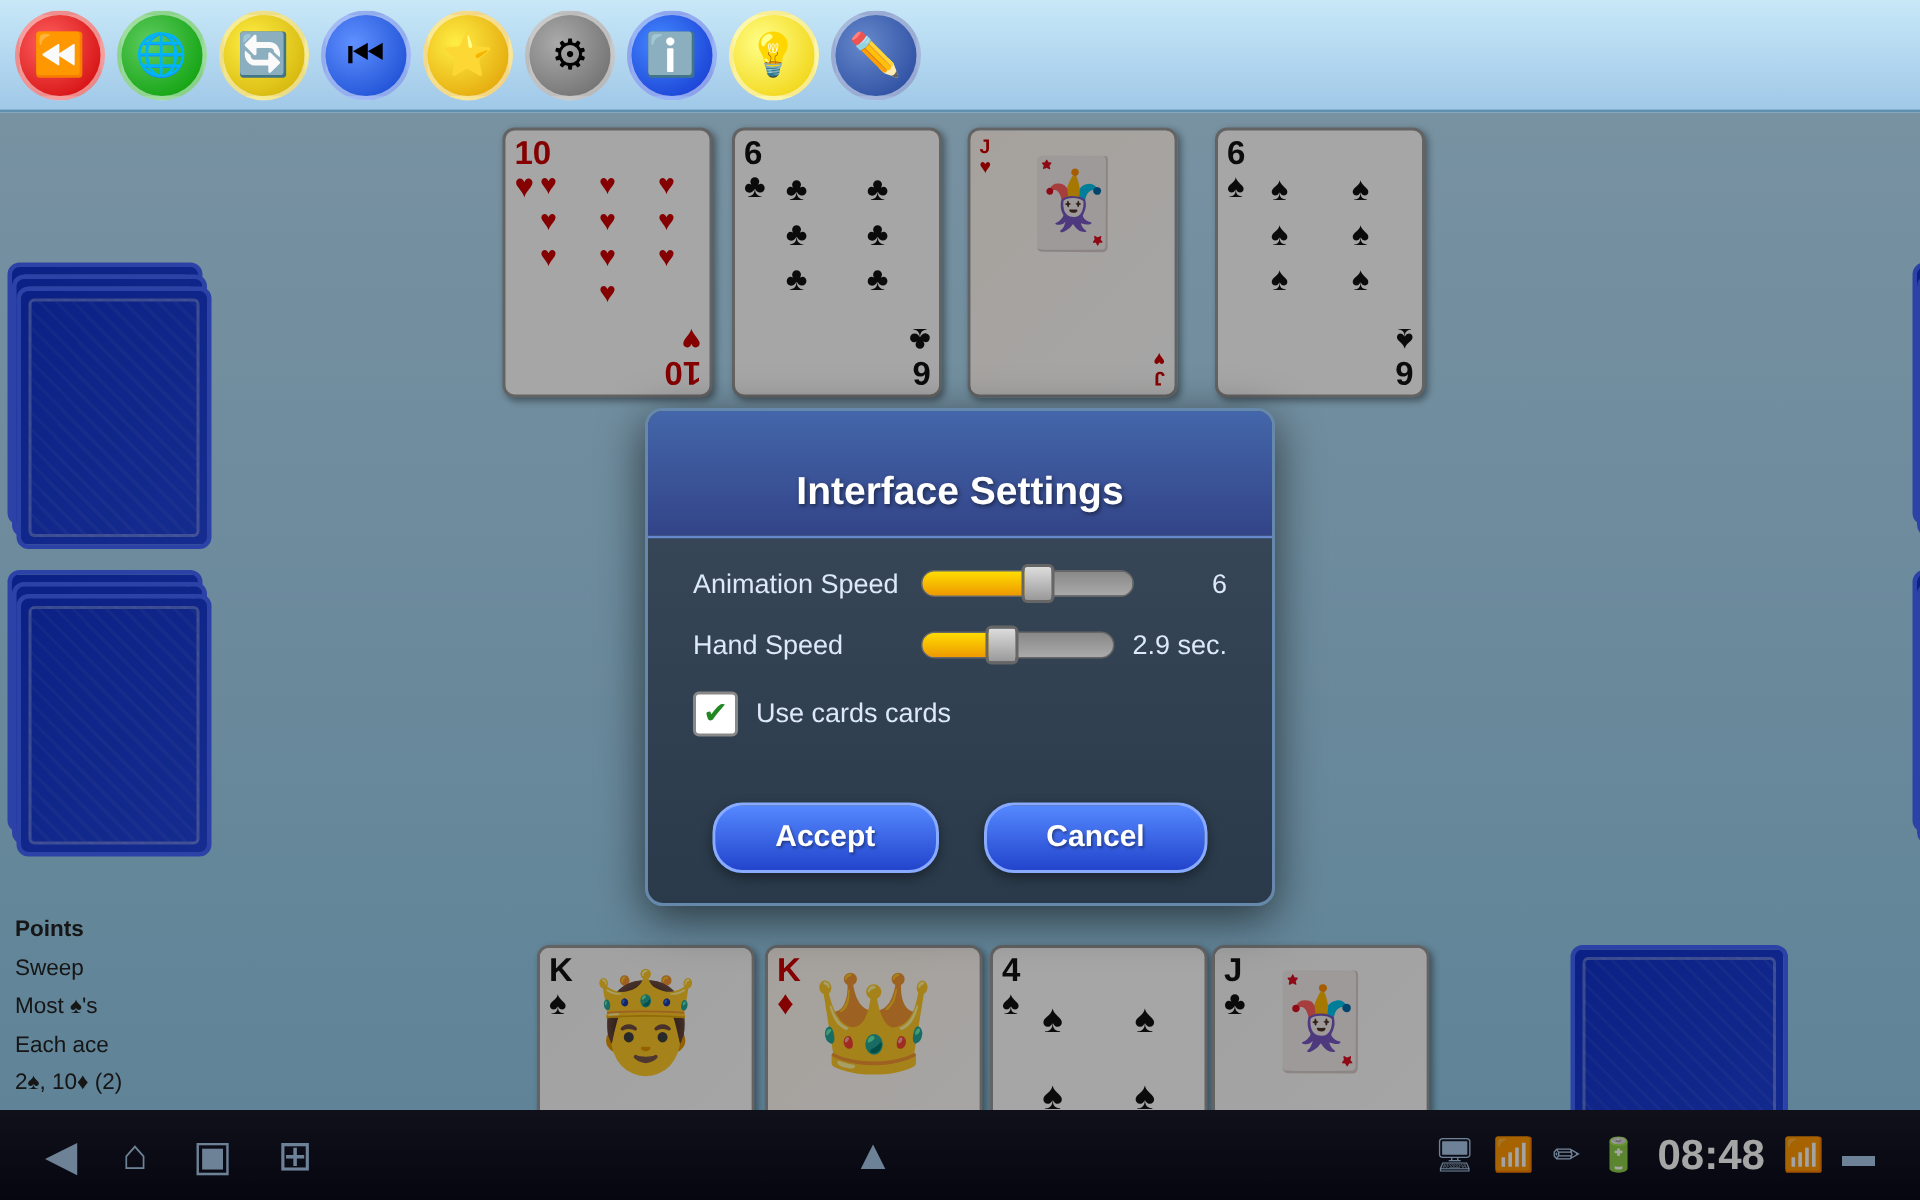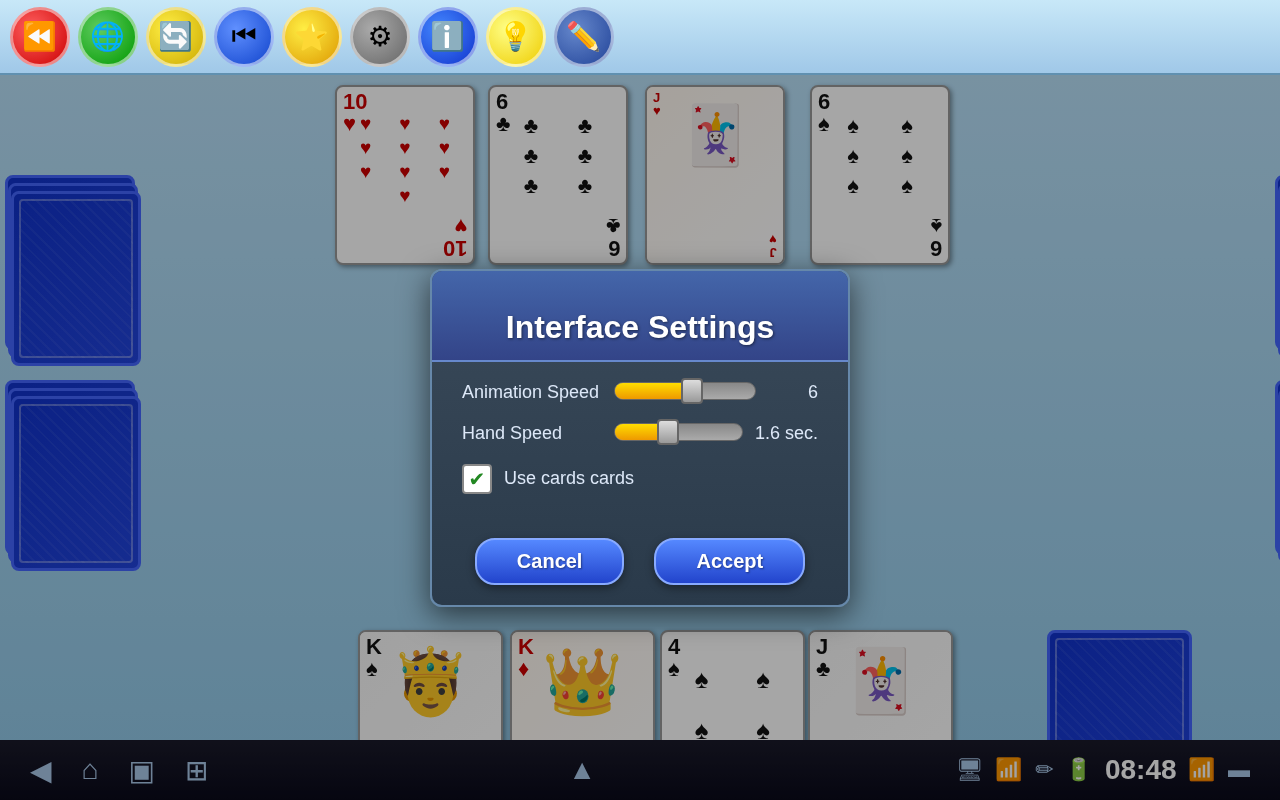--- a/index.html
+++ b/index.html
@@ -190,31 +190,31 @@
     }
     #modal-header {
       background: linear-gradient(180deg, #4466aa 0%, #334488 100%);
       border-radius: 10px 10px 0 0;
       padding: 14px 20px;
       text-align: center;
       border-bottom: 2px solid #6688cc;
     }
     #modal-title {
       color: white;
-      font-size: 32px;
+      font-size: 26px;
       font-weight: bold;
       text-shadow: 1px 1px 3px rgba(0,0,0,0.5);
       margin-top: 24px;
     }
     #modal-body {
       padding: 20px 30px;
     }
     .setting-row {
       display: flex;
-      align-items: flex-start;
+      align-items: center;
       margin-bottom: 20px;
       gap: 12px;
     }
     .setting-label {
       color: #dde8f8;
       font-size: 18px;
       min-width: 140px;
     }
     .slider-track {
       flex: 1;
@@ -483,20 +483,28 @@
     <span class="smiley">😊</span>
     <span>Laura</span>
   </div>
 
   <div class="you-badge" style="left:575px;bottom:28px;">
     <span>You</span>
     <span style="color:#cc4444;">♥</span>
     <span style="color:#333;">♠</span>
   </div>
 
+  <div id="points-panel">
+    <div style="font-weight:bold;">Points</div>
+    <div>Sweep</div>
+    <div>Most ♠'s</div>
+    <div>Each ace</div>
+    <div>2♠, 10♦ (2)</div>
+    <div>Most cards (3)</div>
+  </div>
 
   <div id="modal-overlay">
     <div id="modal">
       <div id="modal-header">
         <div id="modal-title">Interface Settings</div>
       </div>
       <div id="modal-body">
 
         <div class="setting-row">
           <span class="setting-label">Animation Speed</span>
@@ -506,32 +514,32 @@
           </div>
           <span class="slider-value">6</span>
         </div>
 
         <div class="setting-row">
           <span class="setting-label">Hand Speed</span>
           <div class="slider-track">
             <div class="slider-fill" style="width:42%;"></div>
             <div class="slider-thumb" style="left:42%;"></div>
           </div>
-          <span class="slider-value">1.6 sec.</span>
+          <span class="slider-value">2.9 sec.</span>
         </div>
 
         <div class="checkbox-row">
           <div class="checkbox">✔</div>
           <span class="checkbox-label">Use cards cards</span>
         </div>
       </div>
 
       <div class="modal-buttons">
+        <button class="modal-btn">Accept</button>
         <button class="modal-btn">Cancel</button>
-        <button class="modal-btn">Accept</button>
       </div>
     </div>
   </div>
 </div>
 
 <div id="bottom-bar">
   <div class="nav-icons">
     <span class="nav-icon">◀</span>
     <span class="nav-icon">⌂</span>
     <span class="nav-icon">▣</span>

